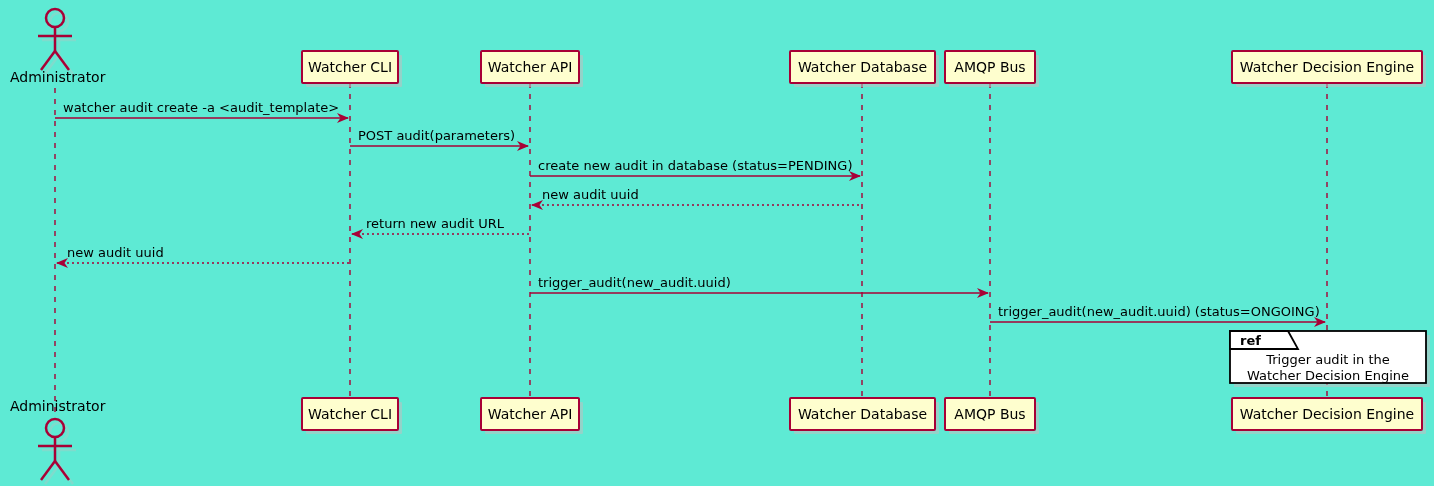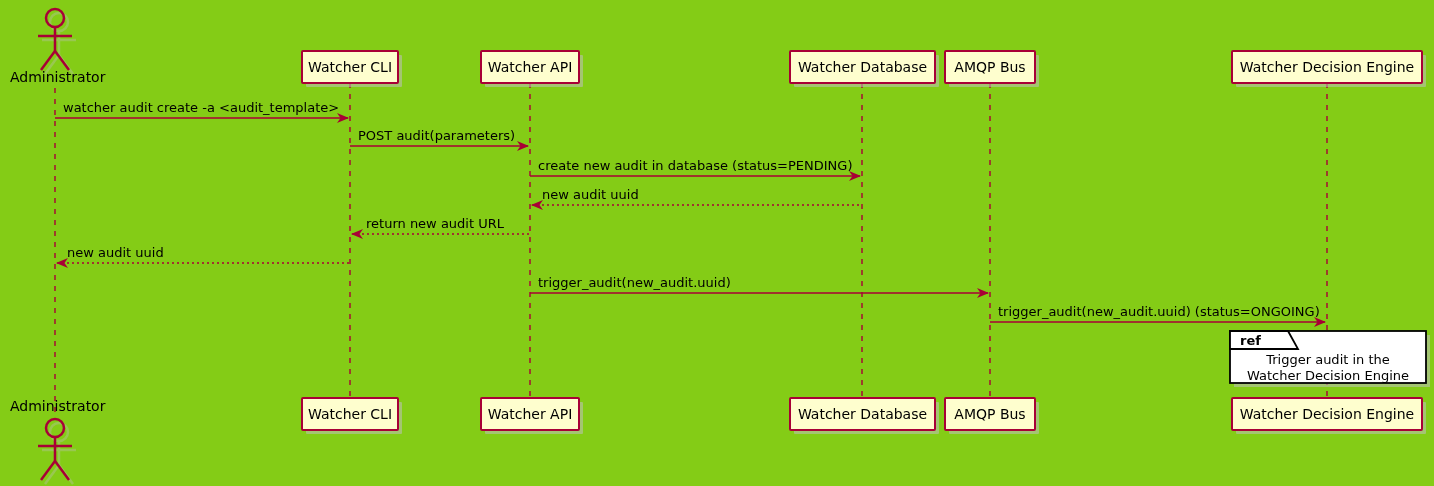--- a/index.html
+++ b/index.html
@@ -8,21 +8,21 @@
     padding: 0;
     background: #FFFFFF;
   }
   body {
     font-family: "DejaVu Sans", sans-serif;
   }
   #diagram-root {
     position: relative;
     width: 1434px;
     height: 486px;
-    background: #84cc16;
+    background: #5eead4;
     overflow: hidden;
   }
   svg.diagram-canvas {
     position: absolute;
     top: 0;
     left: 0;
     width: 1434px;
     height: 486px;
     display: block;
   }

